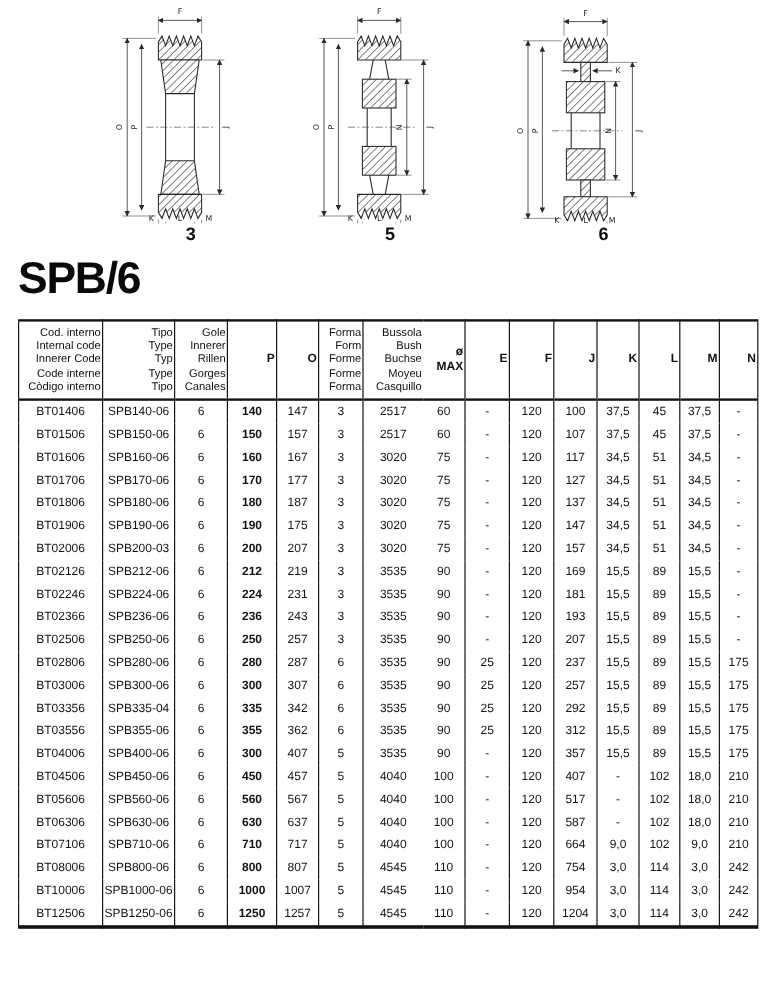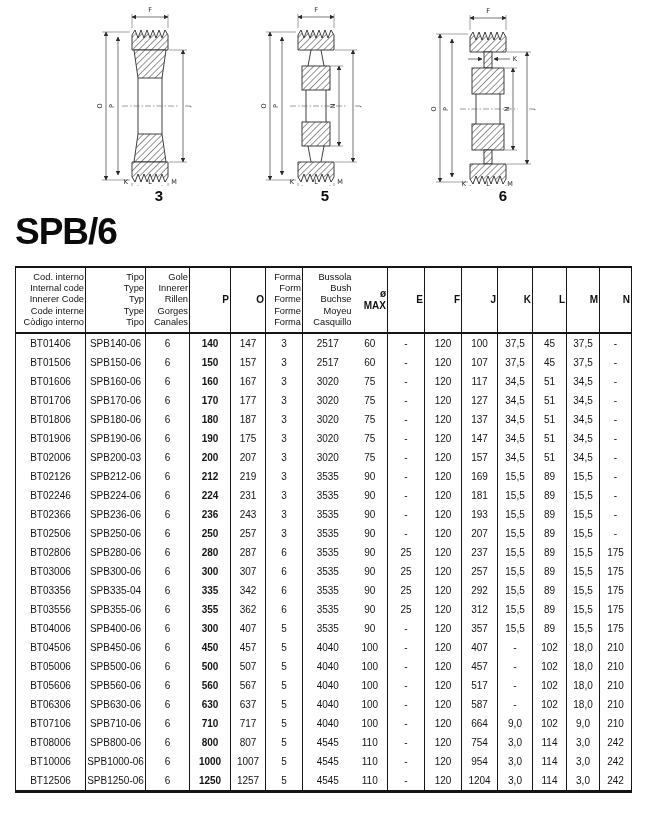--- a/index.html
+++ b/index.html
@@ -581,37 +581,20 @@
           <td class="">100</td>
           <td class="bl">-</td>
           <td class="bl">120</td>
           <td class="bl">407</td>
           <td class="bl">-</td>
           <td class="bl">102</td>
           <td class="bl">18,0</td>
           <td class="bl">210</td>
         </tr>
         <tr>
-          <td class="">BT05006</td>
-          <td class="bl">SPB500-06</td>
-          <td class="bl">6</td>
-          <td class="bl bold">500</td>
-          <td class="bl">507</td>
-          <td class="bl">5</td>
-          <td class="bl">4040</td>
-          <td class="">100</td>
-          <td class="bl">-</td>
-          <td class="bl">120</td>
-          <td class="bl">457</td>
-          <td class="bl">-</td>
-          <td class="bl">102</td>
-          <td class="bl">18,0</td>
-          <td class="bl">210</td>
-        </tr>
-        <tr>
           <td class="">BT05606</td>
           <td class="bl">SPB560-06</td>
           <td class="bl">6</td>
           <td class="bl bold">560</td>
           <td class="bl">567</td>
           <td class="bl">5</td>
           <td class="bl">4040</td>
           <td class="">100</td>
           <td class="bl">-</td>
           <td class="bl">120</td>

